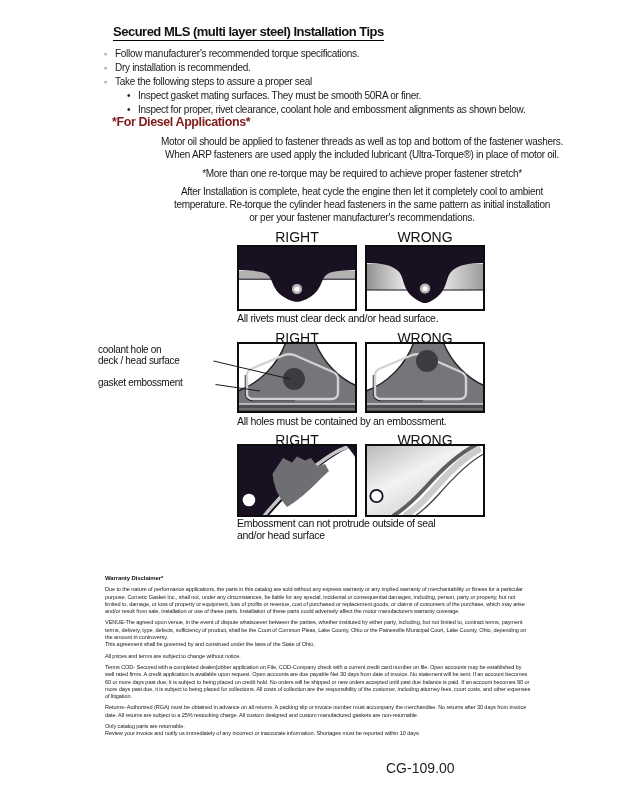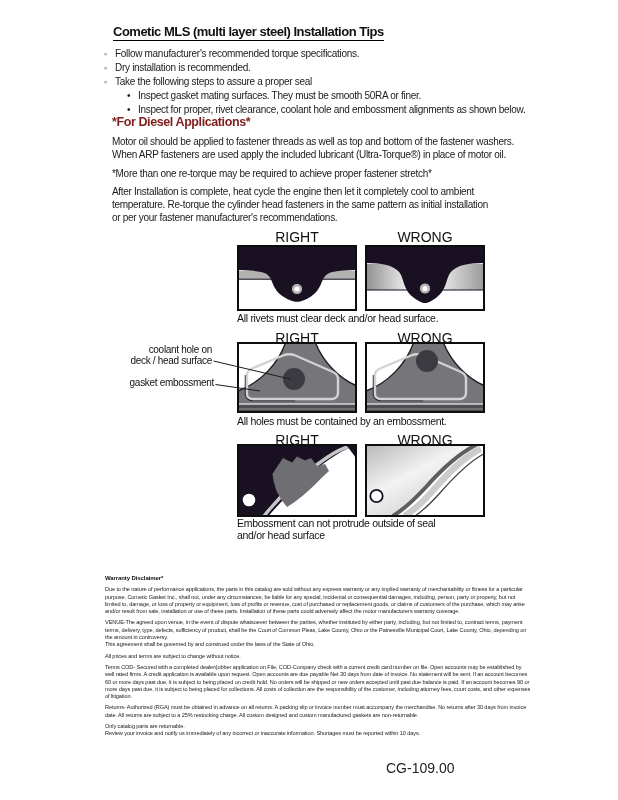--- a/index.html
+++ b/index.html
@@ -13,56 +13,56 @@
            line-height:14px;white-space:nowrap;}
   .b{position:relative;padding-left:11px;}
   .b .dot{position:absolute;left:0;top:0;}
   .dot.o{font-size:9px;}
   .dot.f{font-size:10px;}
   .b.sub{margin-left:23px;}
 
   .diesel{position:absolute;left:112px;top:116px;width:500px;font-size:10px;
           letter-spacing:-0.3px;line-height:13px;}
   .diesel h2{font-size:12.5px;letter-spacing:-0.4px;margin:0 0 6px;color:#7f1d1d;}
-  .diesel p{margin:0 0 5.5px;white-space:pre-line;}
+  .diesel p{margin:0 0 5.5px;white-space:pre-line;text-align:center;}
 
   .dlabel{position:absolute;width:120px;text-align:center;font-size:14px;color:#111;}
   .lr1{left:237px;top:229px}.lw1{left:365px;top:229px}
   .lr2{left:237px;top:330px}.lw2{left:365px;top:330px}
   .lr3{left:237px;top:432px}.lw3{left:365px;top:432px}
 
   .fig{position:absolute;display:block;}
   .fr1l{left:237px;top:245px}.fr1r{left:365px;top:245px}
   .fr2l{left:237px;top:342px}.fr2r{left:365px;top:342px}
   .fr3l{left:237px;top:444px}.fr3r{left:365px;top:444px}
 
   .dcap{position:absolute;left:237px;font-size:10.5px;letter-spacing:-0.3px;color:#111;
         line-height:11.5px;white-space:pre-line;}
   .c1{top:313px}.c2{top:416px}.c3{top:518px}
 
-  .ann{position:absolute;text-align:right;font-size:10px;letter-spacing:-0.3px;
+  .ann{position:absolute;font-size:10px;letter-spacing:-0.3px;
        line-height:10.5px;color:#111;white-space:pre-line;}
   .ann1{left:98px;top:345px;width:114px;}
   .ann2{left:98px;top:378px;width:116px;}
 
   .leaders{position:absolute;left:0;top:0;pointer-events:none;}
 
   .warranty{position:absolute;left:105px;top:575px;width:426px;color:#222;
             font-size:5.6px;letter-spacing:-0.1px;line-height:7.3px;}
   .warranty h3{font-size:6px;margin:0 0 4px;color:#111;}
   .warranty p{margin:0 0 4px;white-space:pre-line;}
 
   .footer-code{position:absolute;left:386px;top:760px;font-size:14px;color:#222;}
 </style>
 </head>
 <body>
 
 <div class="page">
 
-  <h1 class="title">Cometic MLS (multi layer steel) Installation Tips</h1>
+  <h1 class="title">Secured MLS (multi layer steel) Installation Tips</h1>
 
   <div class="bullets">
     <div class="b"><span class="dot o">◦</span><span>Follow manufacturer's recommended torque specifications.</span></div>
     <div class="b"><span class="dot o">◦</span><span>Dry installation is recommended.</span></div>
     <div class="b"><span class="dot o">◦</span><span>Take the following steps to assure a proper seal</span></div>
     <div class="b sub"><span class="dot f">•</span><span>Inspect gasket mating surfaces.  They must be smooth 50RA or finer.</span></div>
     <div class="b sub"><span class="dot f">•</span><span>Inspect for proper, rivet clearance, coolant hole and embossment alignments as shown below.</span></div>
   </div>
 
   <div class="diesel">

